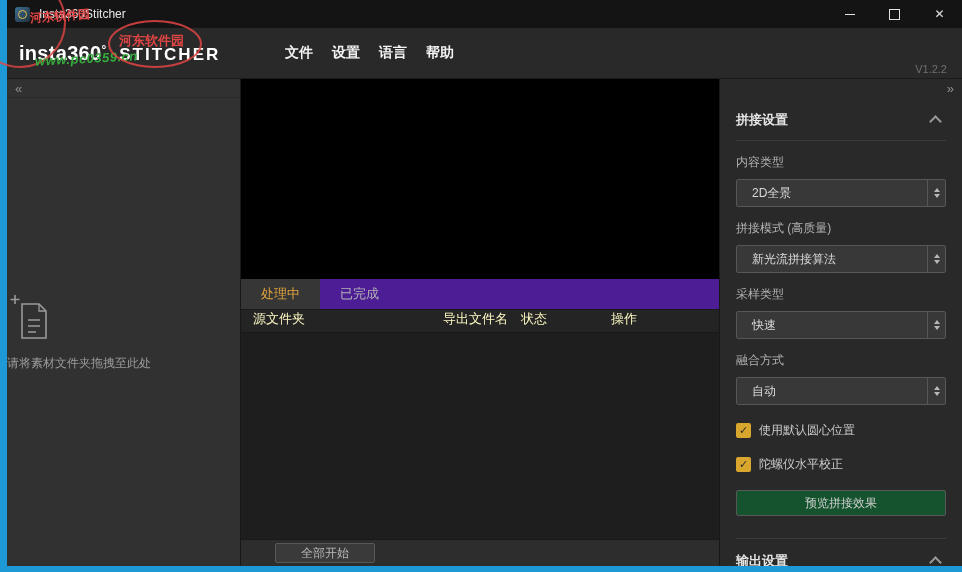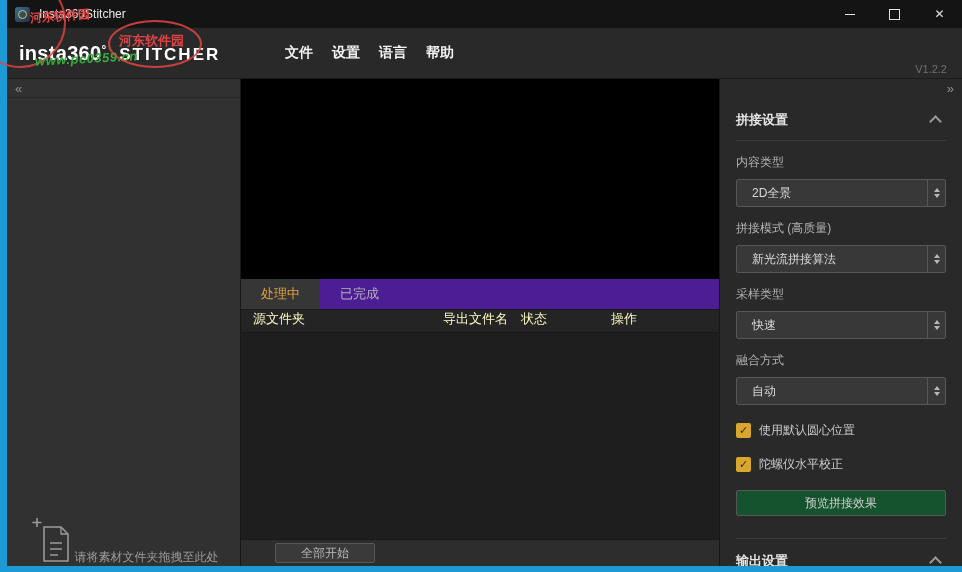--- a/index.html
+++ b/index.html
@@ -34,21 +34,21 @@
   .version{position:absolute;right:15px;bottom:3px;color:#707070;font-size:11px;}
 
   
   .main{flex:1;display:flex;min-height:0;}
 
   
   .left-panel{flex:0 0 233px;width:233px;background:#313131;border-right:1px solid #181818;display:flex;flex-direction:column;}
   .panel-topbar{flex:0 0 18px;height:18px;display:flex;align-items:center;padding:0 8px;
                 color:#8d8d8d;font-size:13px;border-bottom:1px solid #2a2a2a;line-height:1;}
   .panel-topbar.right{justify-content:flex-end;}
-  .dropzone{flex:1;display:flex;flex-direction:row;align-items:flex-end;justify-content:center;}
+  .dropzone{flex:1;display:flex;flex-direction:column;align-items:flex-start;justify-content:center;}
   .dropzone-text{margin-top:12px;color:#9b9b9b;font-size:12px;}
 
   
   .center-panel{flex:1;min-width:0;display:flex;flex-direction:column;background:#1f1f1f;}
   .preview{flex:0 0 200px;height:200px;background:#000;}
   .tabbar{flex:0 0 30px;height:30px;background:#4c1d95;display:flex;border-bottom:1px solid #191919;}
   .tab{padding:0 20px;display:flex;align-items:center;font-size:13px;color:#b3b3b3;cursor:pointer;}
   .tab.active{color:#e2a33c;background:#363636;}
   .table-header{flex:0 0 22px;height:22px;background:#242424;display:flex;align-items:flex-start;
                 font-size:13px;color:#fef9c3;border-bottom:1px solid #191919;}

